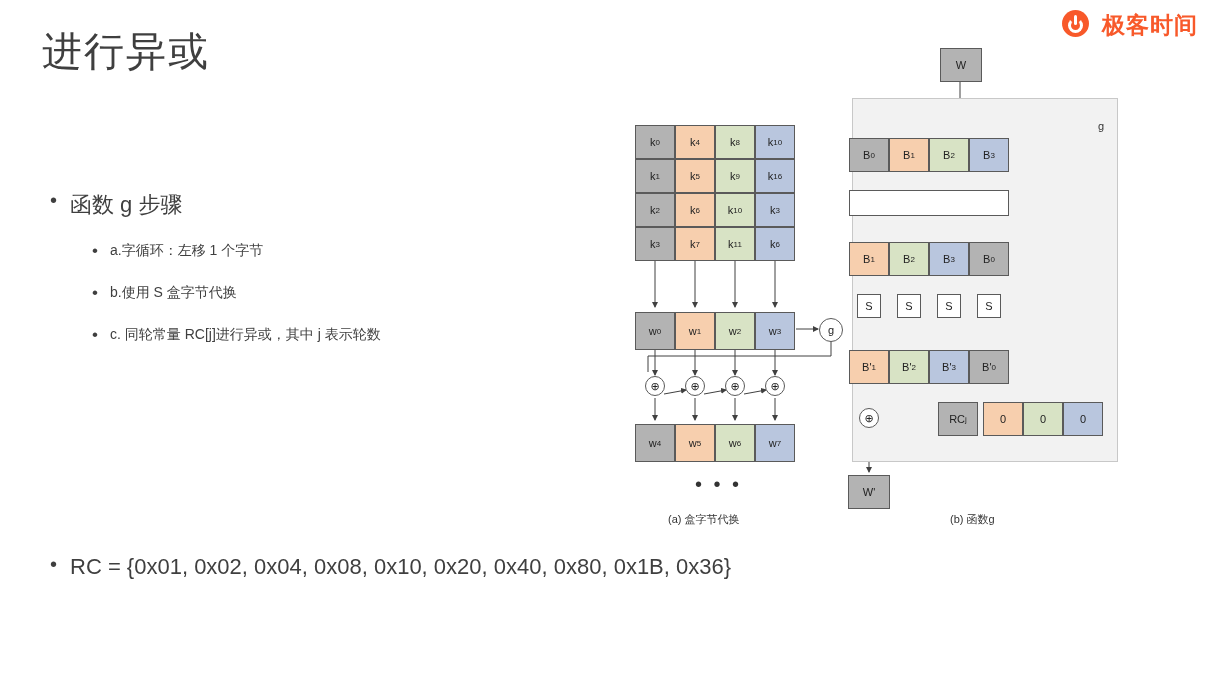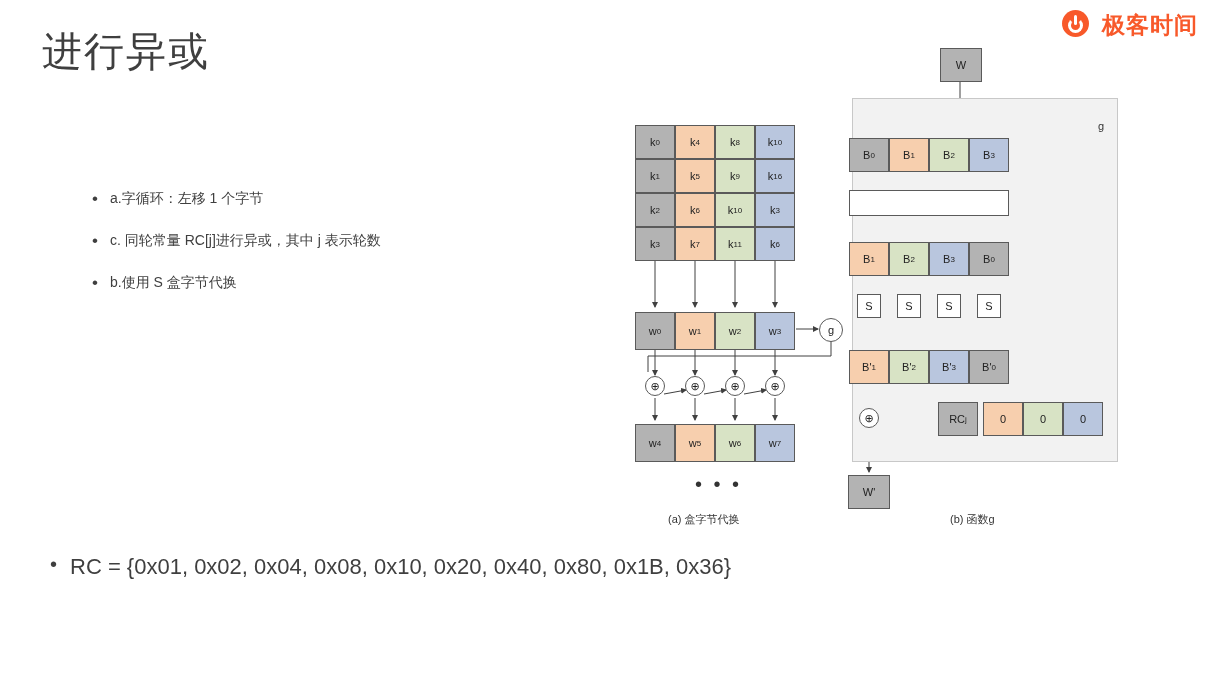--- a/index.html
+++ b/index.html
@@ -196,23 +196,24 @@
 <body>
 
 <div class="brand">
   <div class="brand-mark"></div>
   <div class="brand-text">极客时间</div>
 </div>
 
 <div class="slide-title">进行异或</div>
 
 <div class="bullets">
+  <div class="b1">函数 g 步骤</div>
   <div class="b2">a.字循环：左移 1 个字节</div>
+  <div class="b2">b.使用 S 盒字节代换</div>
   <div class="b2">c. 同轮常量 RC[j]进行异或，其中 j 表示轮数</div>
-  <div class="b2">b.使用 S 盒字节代换</div>
 </div>
 <div class="rc-line">RC = {0x01, 0x02, 0x04, 0x08, 0x10, 0x20, 0x40, 0x80, 0x1B, 0x36}</div>
 
 <div class="figure-area">
 
   <svg class="wires">
     <defs>
       <marker id="ah" markerWidth="7" markerHeight="7" refX="5" refY="3" orient="auto">
         <path d="M0,0 L6,3 L0,6 z" fill="#404040"></path>
       </marker>

